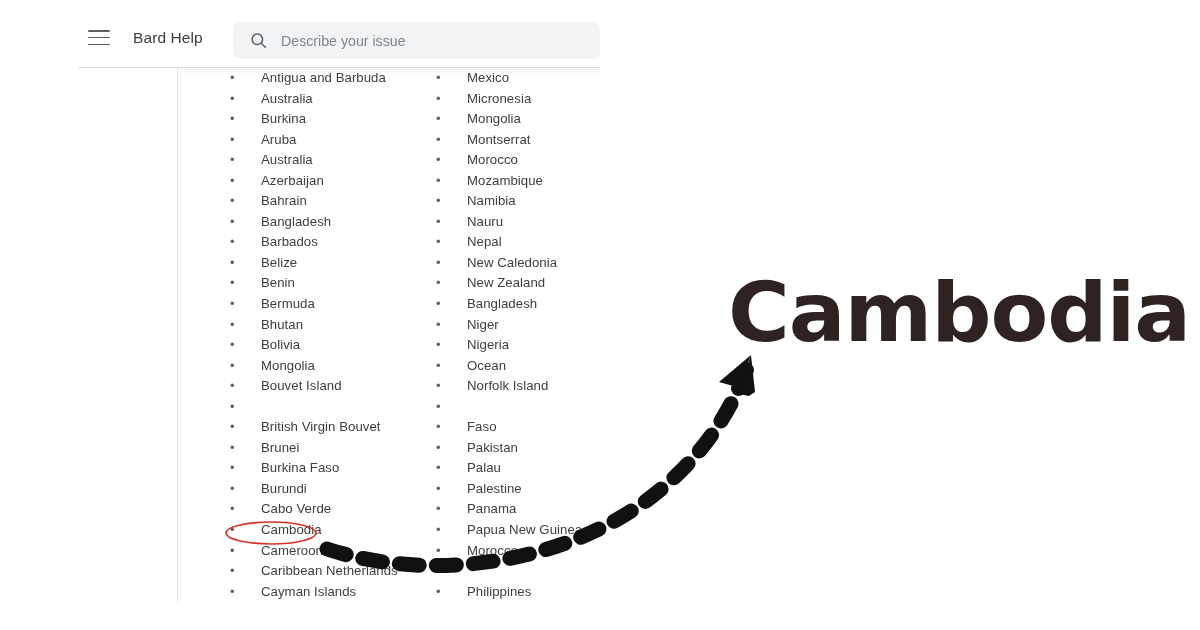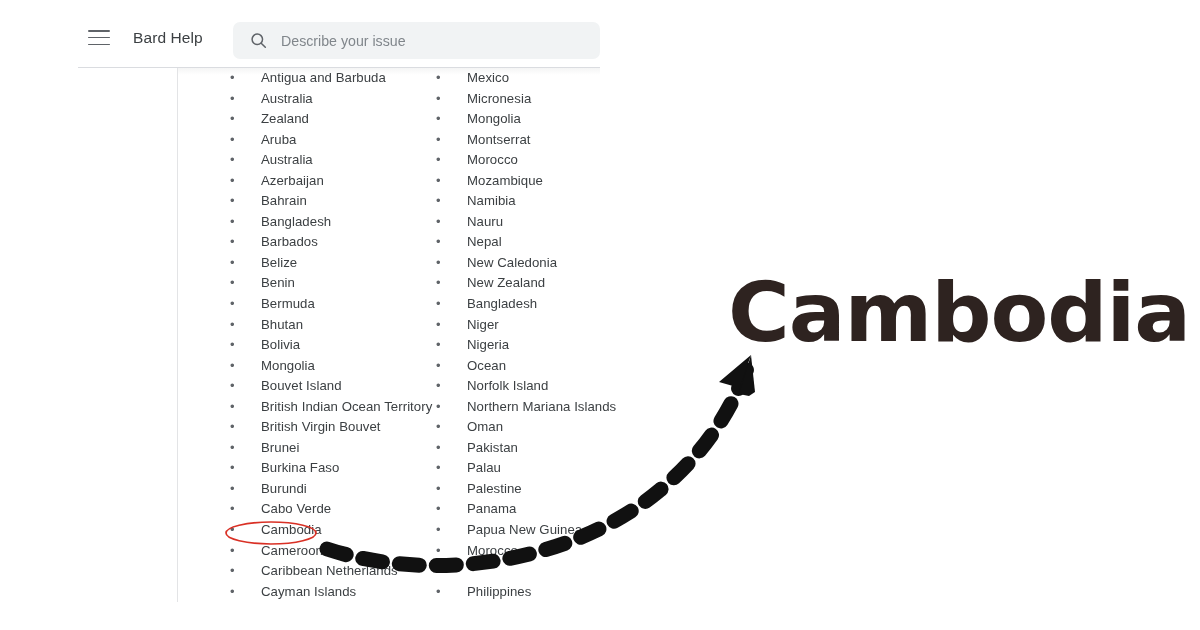--- a/index.html
+++ b/index.html
@@ -190,21 +190,21 @@
         <div class="row">
           <span class="bullet">•</span>
           <span class="label">Antigua and Barbuda</span>
         </div>
         <div class="row">
           <span class="bullet">•</span>
           <span class="label">Australia</span>
         </div>
         <div class="row">
           <span class="bullet">•</span>
-          <span class="label">Zealand</span>
+          <span class="label">Burkina</span>
         </div>
         <div class="row">
           <span class="bullet">•</span>
           <span class="label">Aruba</span>
         </div>
         <div class="row">
           <span class="bullet">•</span>
           <span class="label">Australia</span>
         </div>
         <div class="row">
@@ -246,21 +246,20 @@
         <div class="row">
           <span class="bullet">•</span>
           <span class="label">Mongolia</span>
         </div>
         <div class="row">
           <span class="bullet">•</span>
           <span class="label">Bouvet Island</span>
         </div>
         <div class="row">
           <span class="bullet">•</span>
-          <span class="label">British Indian Ocean Territory</span>
         </div>
         <div class="row">
           <span class="bullet">•</span>
           <span class="label">British Virgin Bouvet</span>
         </div>
         <div class="row">
           <span class="bullet">•</span>
           <span class="label">Brunei</span>
         </div>
         <div class="row">
@@ -352,25 +351,24 @@
         <div class="row">
           <span class="bullet">•</span>
           <span class="label">Ocean</span>
         </div>
         <div class="row">
           <span class="bullet">•</span>
           <span class="label">Norfolk Island</span>
         </div>
         <div class="row">
           <span class="bullet">•</span>
-          <span class="label">Northern Mariana Islands</span>
-        </div>
-        <div class="row">
-          <span class="bullet">•</span>
-          <span class="label">Oman</span>
+        </div>
+        <div class="row">
+          <span class="bullet">•</span>
+          <span class="label">Faso</span>
         </div>
         <div class="row">
           <span class="bullet">•</span>
           <span class="label">Pakistan</span>
         </div>
         <div class="row">
           <span class="bullet">•</span>
           <span class="label">Palau</span>
         </div>
         <div class="row">

